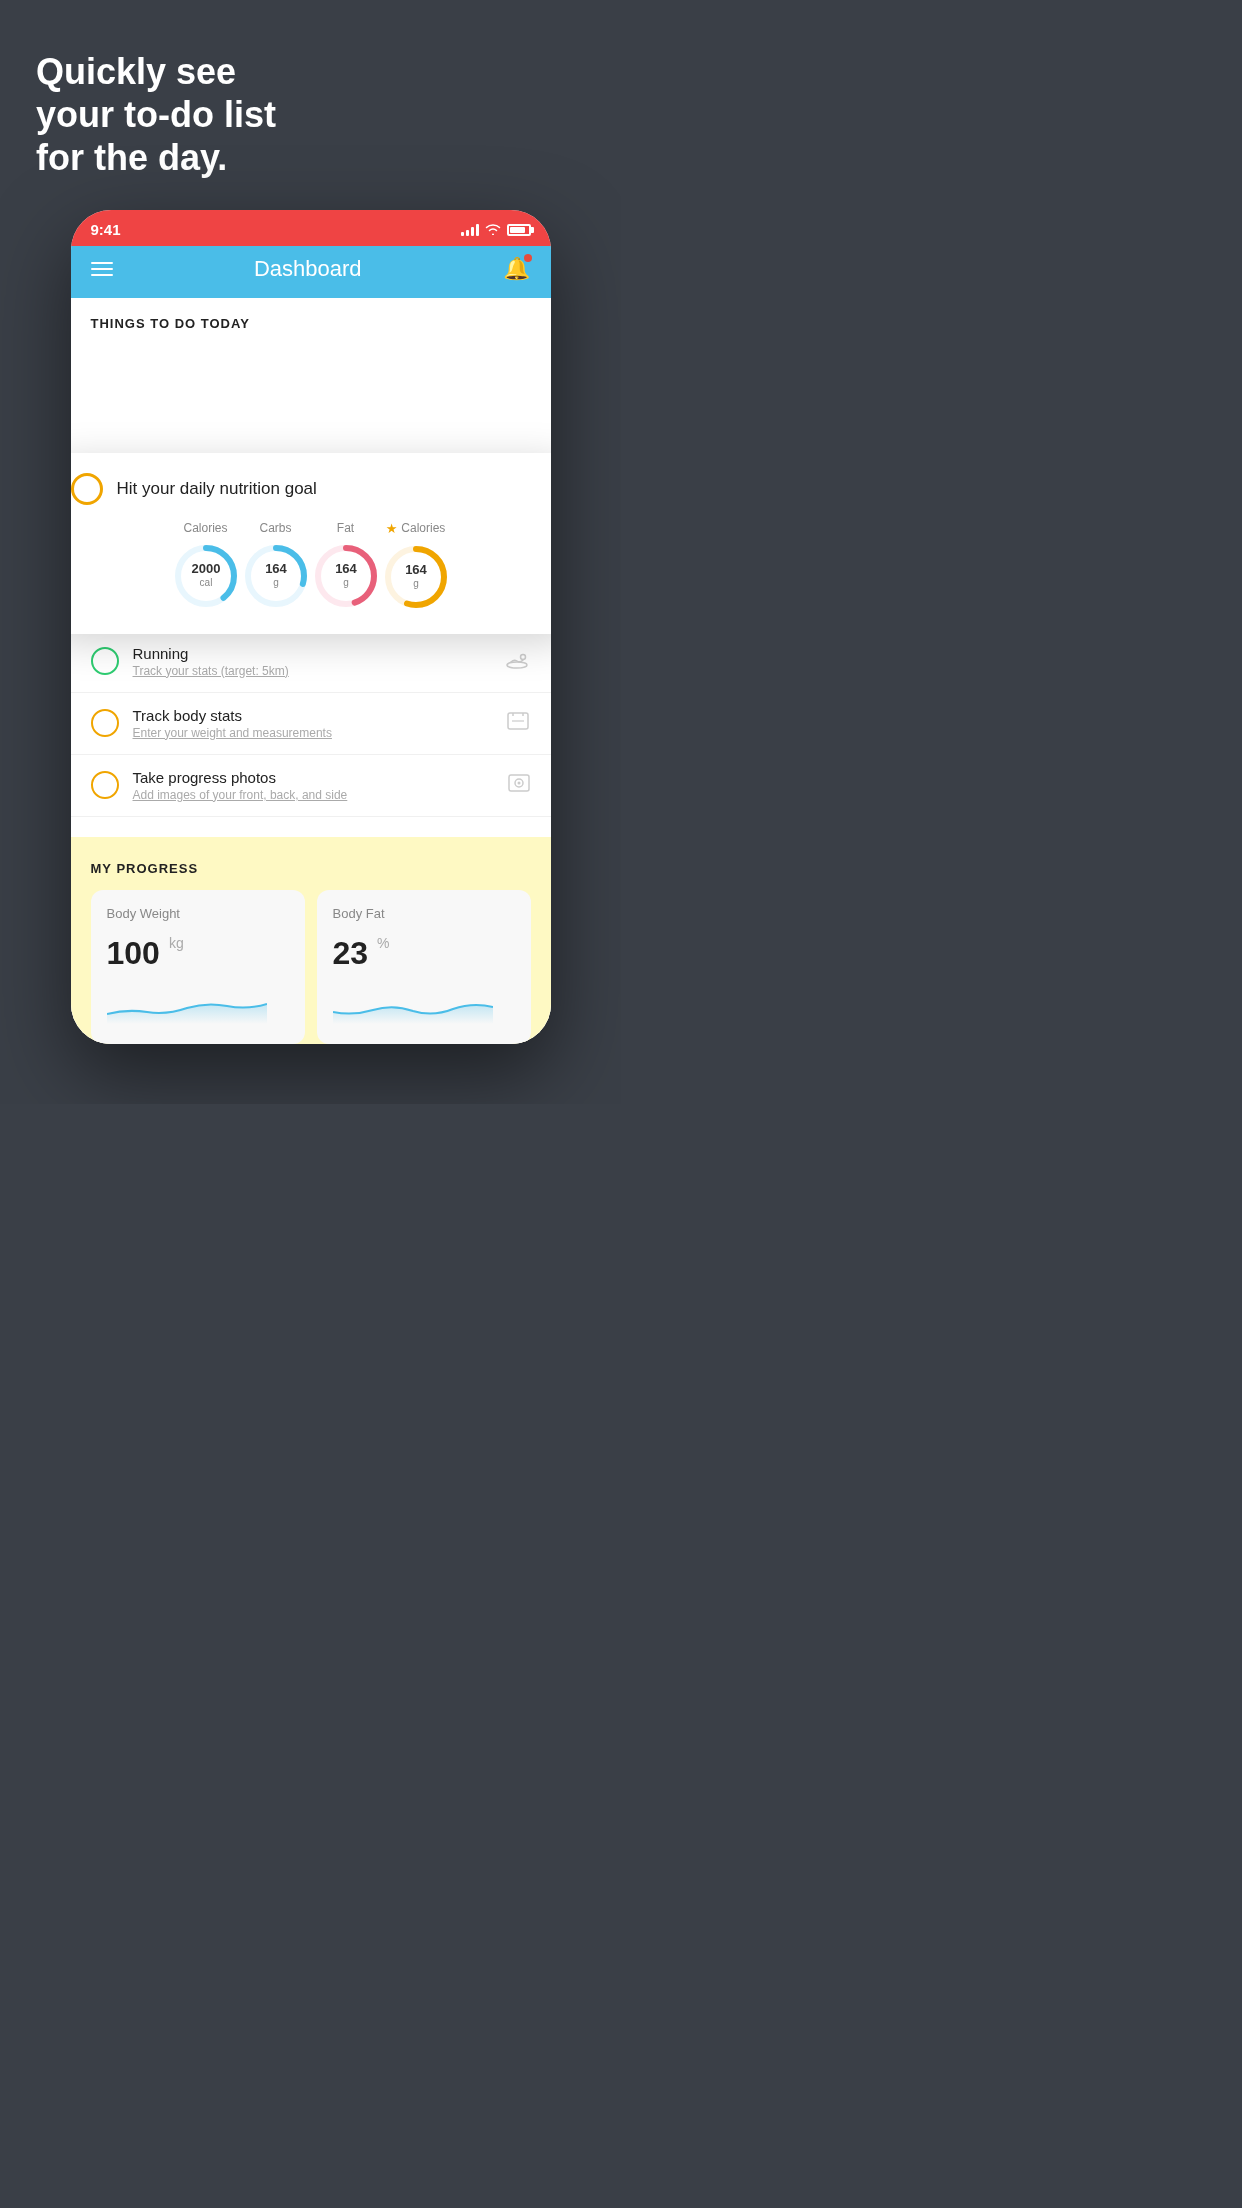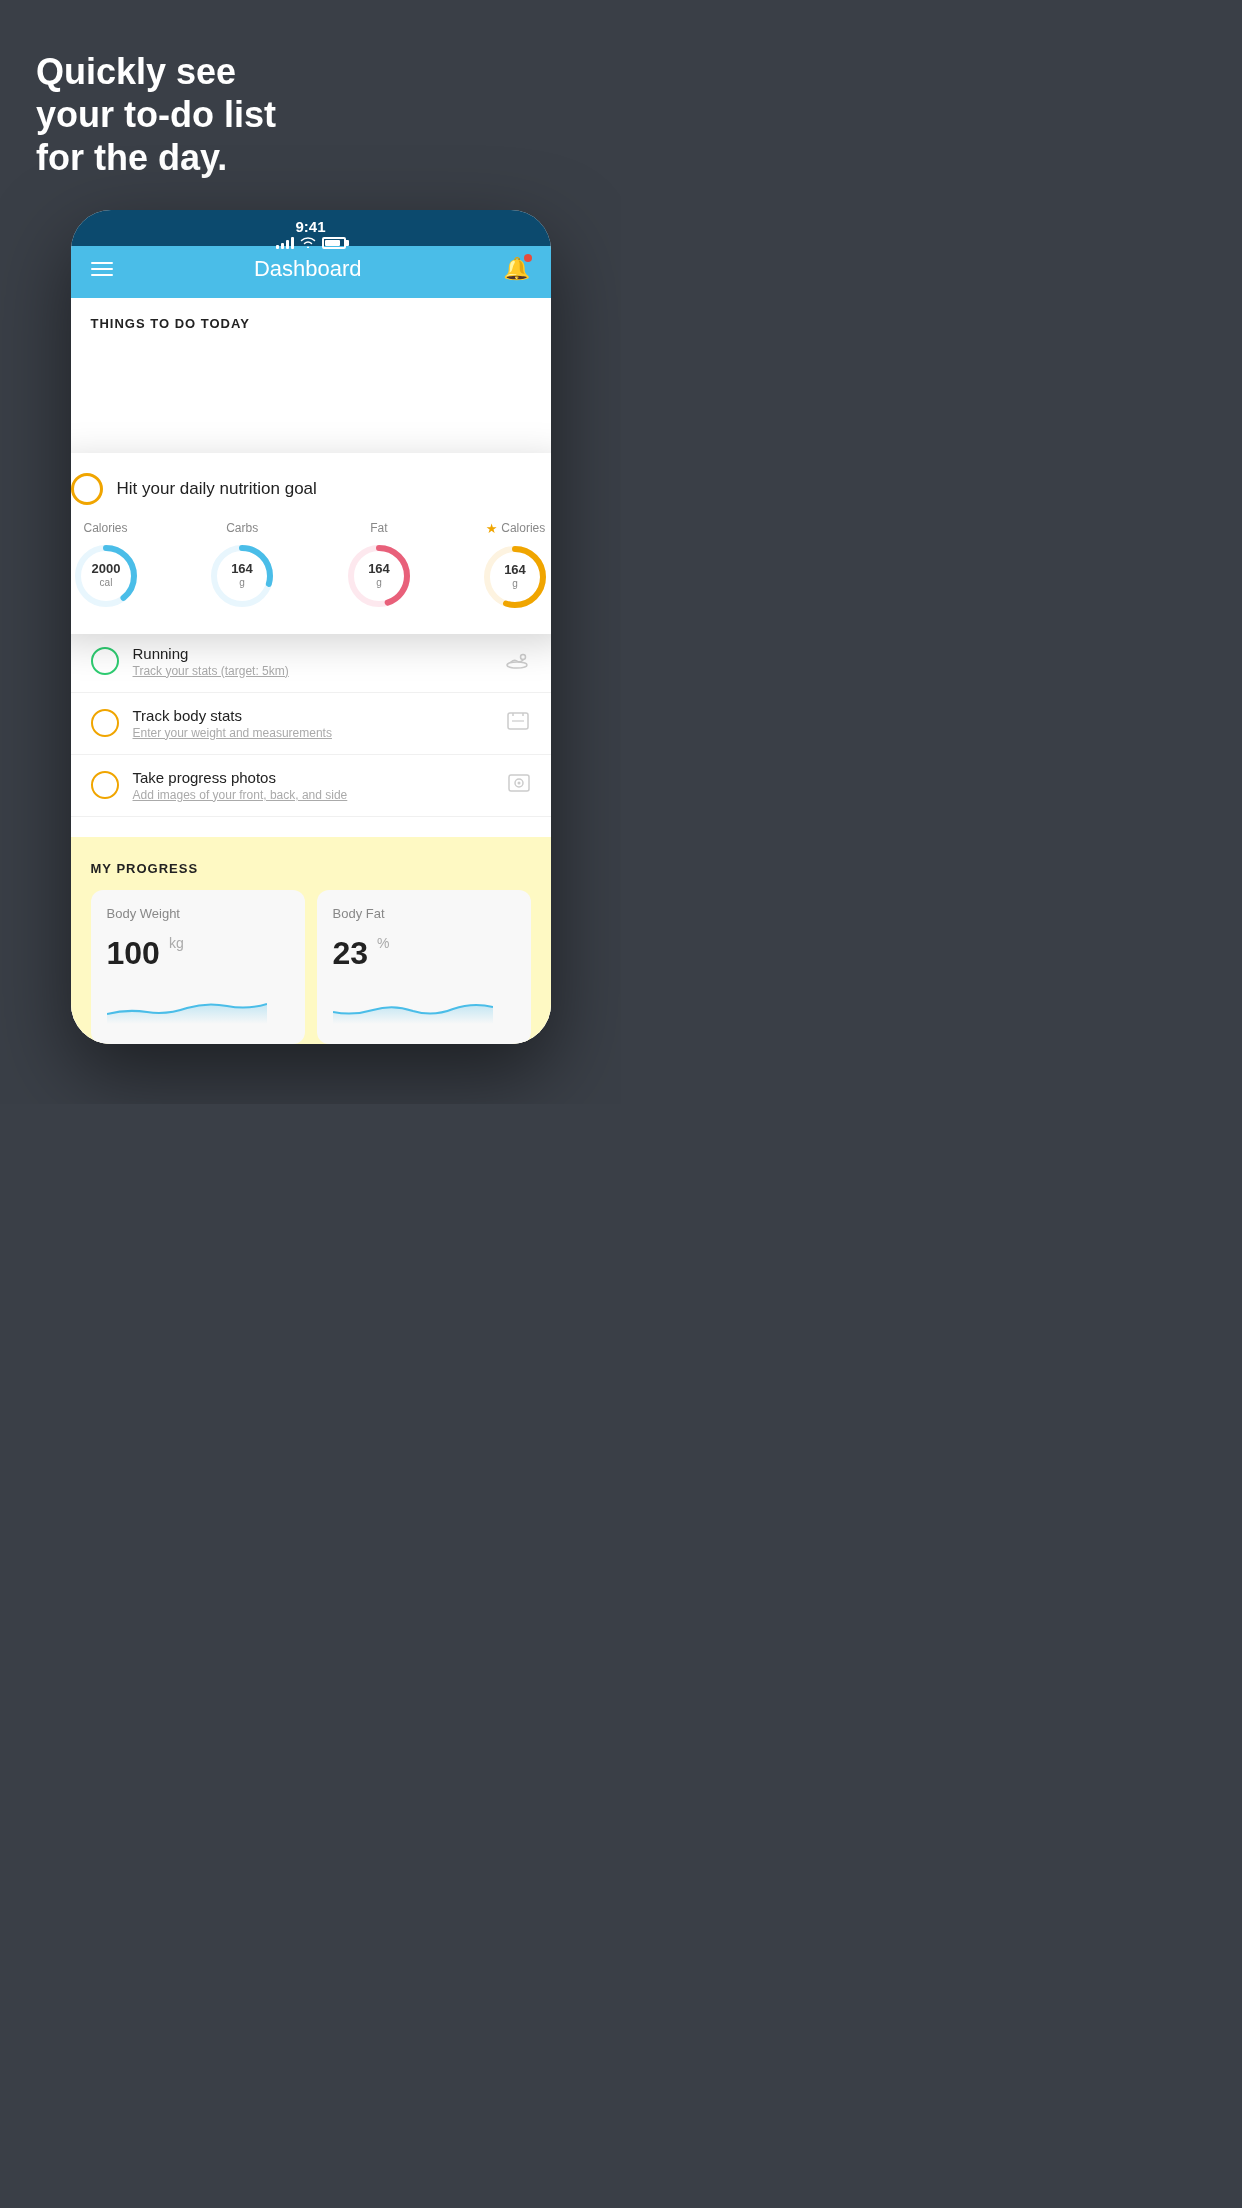--- a/index.html
+++ b/index.html
@@ -33,27 +33,26 @@
     .phone {
       width: 480px;
       background: #f2f2f2;
       border-radius: 40px;
       overflow: hidden;
       box-shadow: 0 30px 80px rgba(0,0,0,0.5);
     }
 
     
     .status-bar {
-      background: #0c4a6e;
+      background: #ef4444;
       display: flex;
       align-items: center;
       justify-content: space-between;
       padding: 8px 20px 4px 20px;
       height: 36px;
-      flex-direction: column;
     }
     .status-time {
       color: #fff;
       font-size: 15px;
       font-weight: 600;
     }
     .status-icons {
       display: flex;
       align-items: center;
       gap: 6px;
@@ -184,21 +183,21 @@
       border: 3px solid #f0a500;
       flex-shrink: 0;
     }
     .nutrition-card-title {
       font-size: 17px;
       font-weight: 500;
       color: #222;
     }
     .nutrition-rings {
       display: flex;
-      justify-content: space-between;
+      justify-content: center;
       align-items: flex-start;
     }
     .ring-item {
       display: flex;
       flex-direction: column;
       align-items: center;
       gap: 6px;
     }
     .ring-label {
       font-size: 12px;

